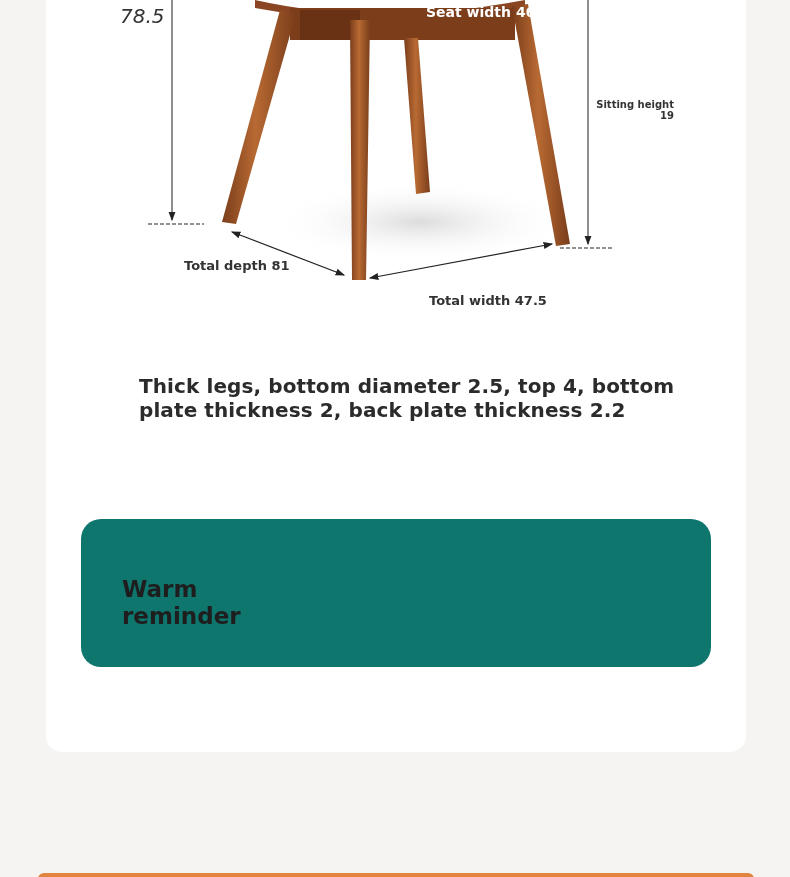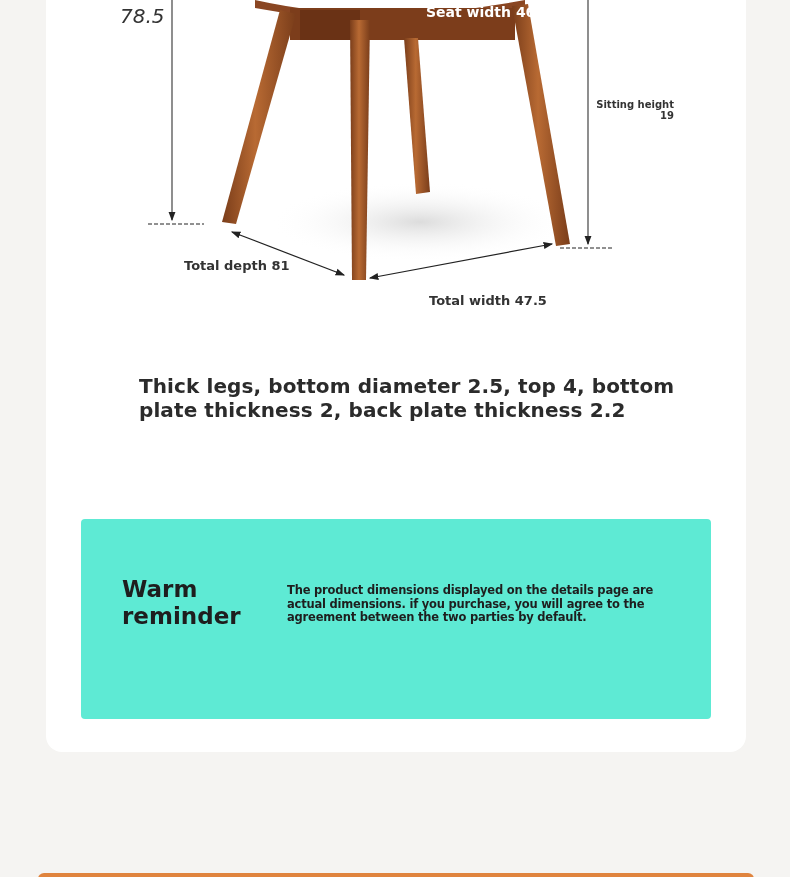--- a/index.html
+++ b/index.html
@@ -36,22 +36,22 @@
     .width-label { left: 429px; top: 277px; font-size: 13px; margin-top: 16px; }
 
     .spec-text {
       position: absolute; left: 118px; top: 374px; width: 560px;
       font-size: 20px; font-weight: bold; color: #2b2b2b; line-height: 24px;
       letter-spacing: 0.1px;
       margin-left: 21px;
     }
 
     .reminder {
-      position: absolute; left: 81px; top: 519px; width: 630px; height: 200px;
-      background: #5eead4; border-radius: 4px;
+      position: absolute; left: 81px; top: 519px; width: 630px; height: 148px;
+      background: #0f766e; border-radius: 20px;
     }
     .reminder-title {
       position: absolute; left: 41px; top: 57px; width: 140px;
       font-size: 23px; font-weight: bold; color: #1e1e1e; line-height: 27px;
     }
     .reminder-body {
       position: absolute; left: 206px; top: 65px; width: 370px;
       font-size: 11.5px; font-weight: bold; color: #1e1e1e; line-height: 13.5px;
       letter-spacing: -0.2px;
     }
@@ -117,17 +117,16 @@
     <div>Sitting height</div>
     <div>19</div>
   </div>
   <div class="dim-label depth-label">Total depth 81</div>
   <div class="dim-label width-label">Total width 47.5</div>
 
   <div class="spec-text">Thick legs, bottom diameter 2.5, top 4, bottom plate thickness 2, back plate thickness 2.2</div>
 
   <div class="reminder">
     <div class="reminder-title">Warm reminder</div>
-    <div class="reminder-body">The product dimensions displayed on the details page are actual dimensions. if you purchase, you will agree to the agreement between the two parties by default.</div>
   </div>
 
   <div class="bottom-bar"></div>
 </div>
 
 </body></html>

